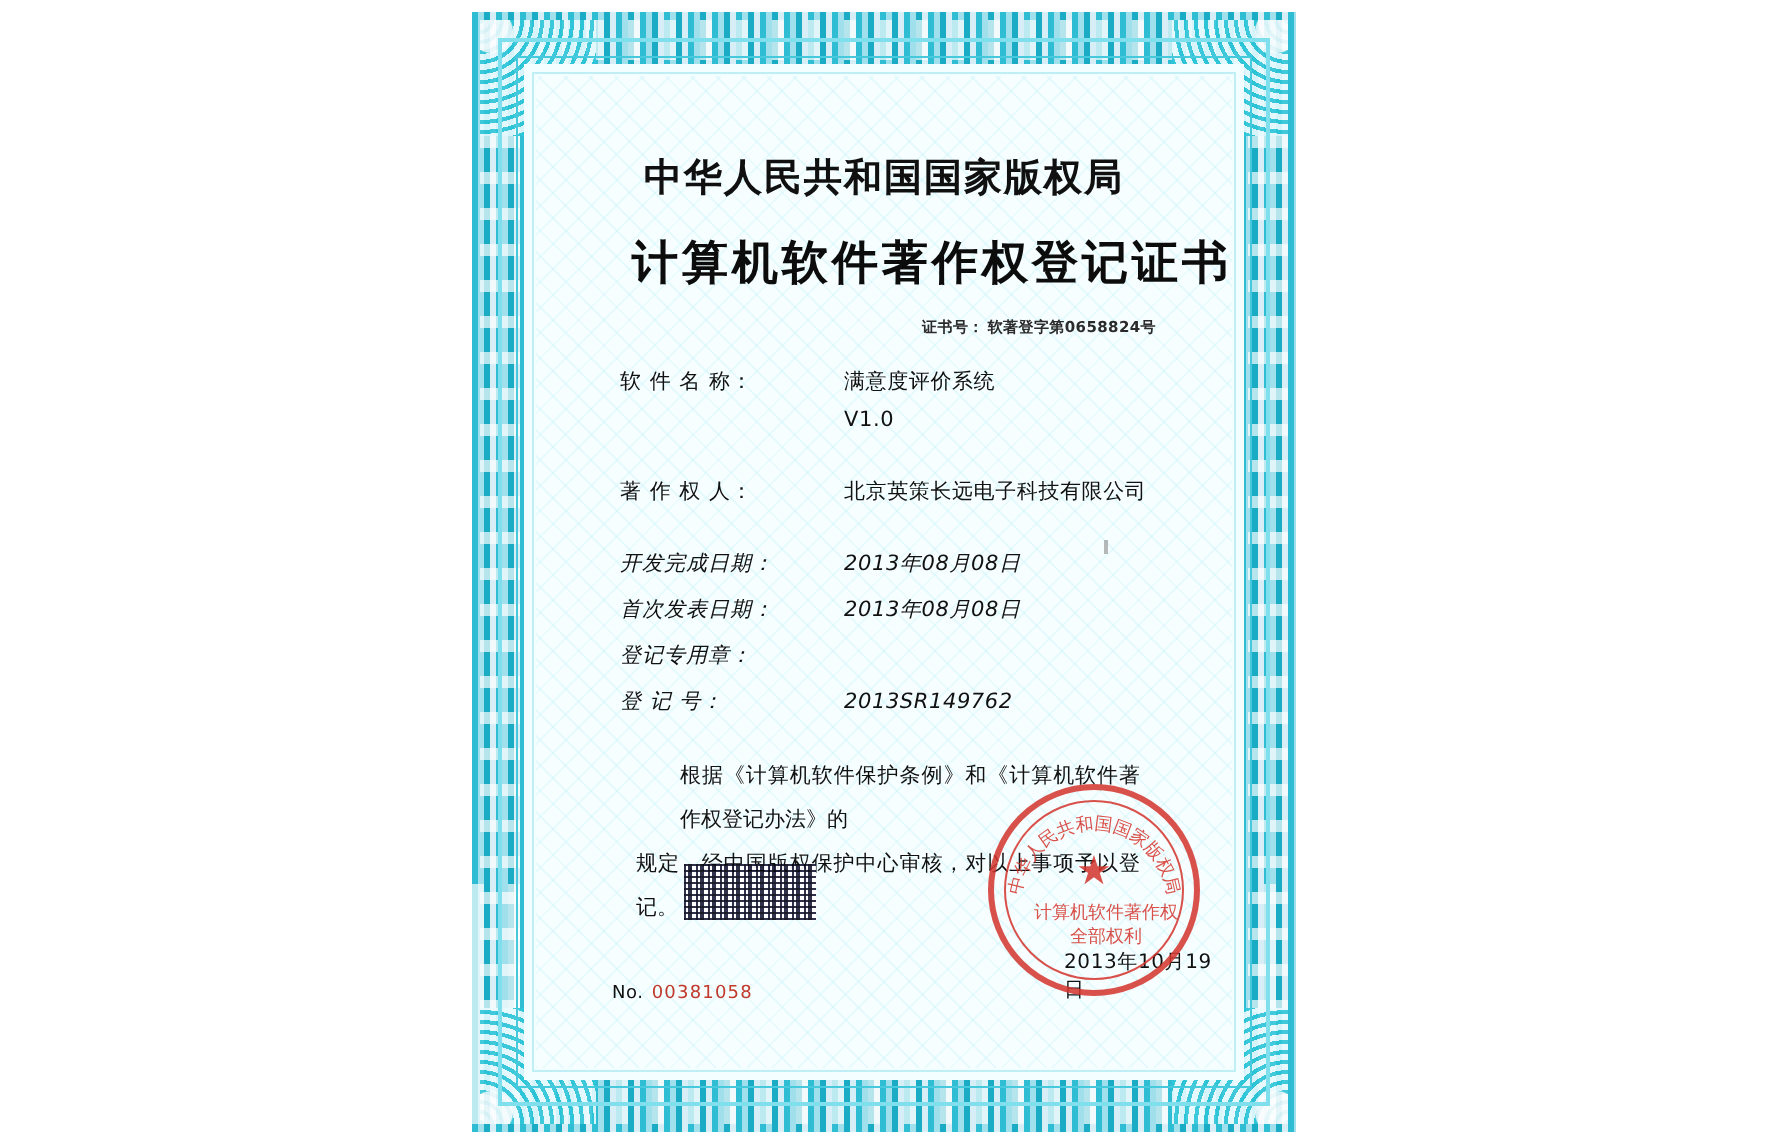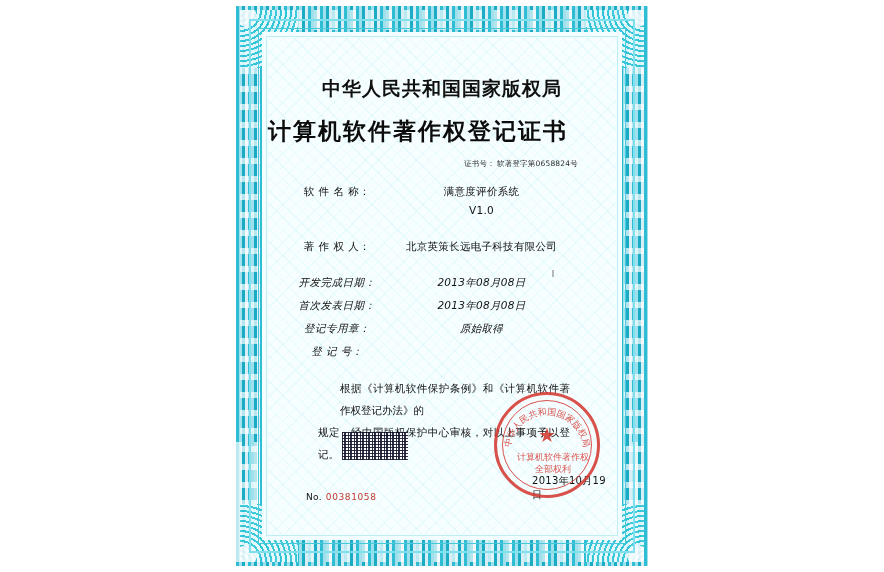--- a/index.html
+++ b/index.html
@@ -119,63 +119,64 @@
   .title1 {
     text-align: center;
     font-family: "DejaVu Serif", "Liberation Serif", serif;
     font-size: 19px;
     font-weight: 700;
     letter-spacing: 1px;
     margin-top: 38px;
     color: #101010;
   }
   .title2 {
-    text-align: left;
+    text-align: right;
     font-family: "DejaVu Serif", "Liberation Serif", serif;
     font-size: 23px;
     font-weight: 700;
     letter-spacing: 2px;
     margin-top: 14px;
     color: #0c0c0c;
   }
   .cert-no {
     text-align: right;
     padding-right: 38px;
     margin-top: 12px;
     font-size: 7.5px;
     color: #2b2b2b;
     letter-spacing: .2px;
+    font-weight: bold;
   }
   .cert-no .label { margin-right: 2px; }
 
   
   .fields {
     margin-top: 14px;
-    padding-left: 23px;
+    padding-left: 42px;
     padding-right: 36px;
-    text-align: center;
   }
   .row {
     display: flex;
     align-items: flex-start;
     margin-bottom: 10px;
     font-size: 10.5px;
     line-height: 16px;
   }
   .row .k {
     width: 92px;
     flex: 0 0 92px;
     color: #111;
     letter-spacing: .5px;
     white-space: nowrap;
   }
   .row .v {
     flex: 1;
     color: #111;
     letter-spacing: .3px;
+    margin-left: 20px;
   }
   .row .v .second-line {
     display: block;
     margin-top: 3px;
   }
   .row.tight { margin-bottom: 7px; font-style: italic; }
 
   .gap-lg { height: 10px; }
 
   
@@ -335,26 +336,26 @@
         <div class="v">2013年08月08日</div>
       </div>
 
       <div class="row tight">
         <div class="k">首次发表日期：</div>
         <div class="v">2013年08月08日</div>
       </div>
 
       <div class="row tight">
         <div class="k">登记专用章：</div>
-        <div class="v">原始取得</div>
       </div>
 
 
       <div class="row tight">
         <div class="k">登 记 号：</div>
+        <div class="v">2013SR149762</div>
       </div>
 
     </div>
 
     <div class="para">
       <span class="indent">根据《计算机软件保护条例》和《计算机软件著作权登记办法》的</span>
       <span>规定，经中国版权保护中心审核，对以上事项予以登记。</span>
     </div>
 
     <div class="pen-mark"></div>

